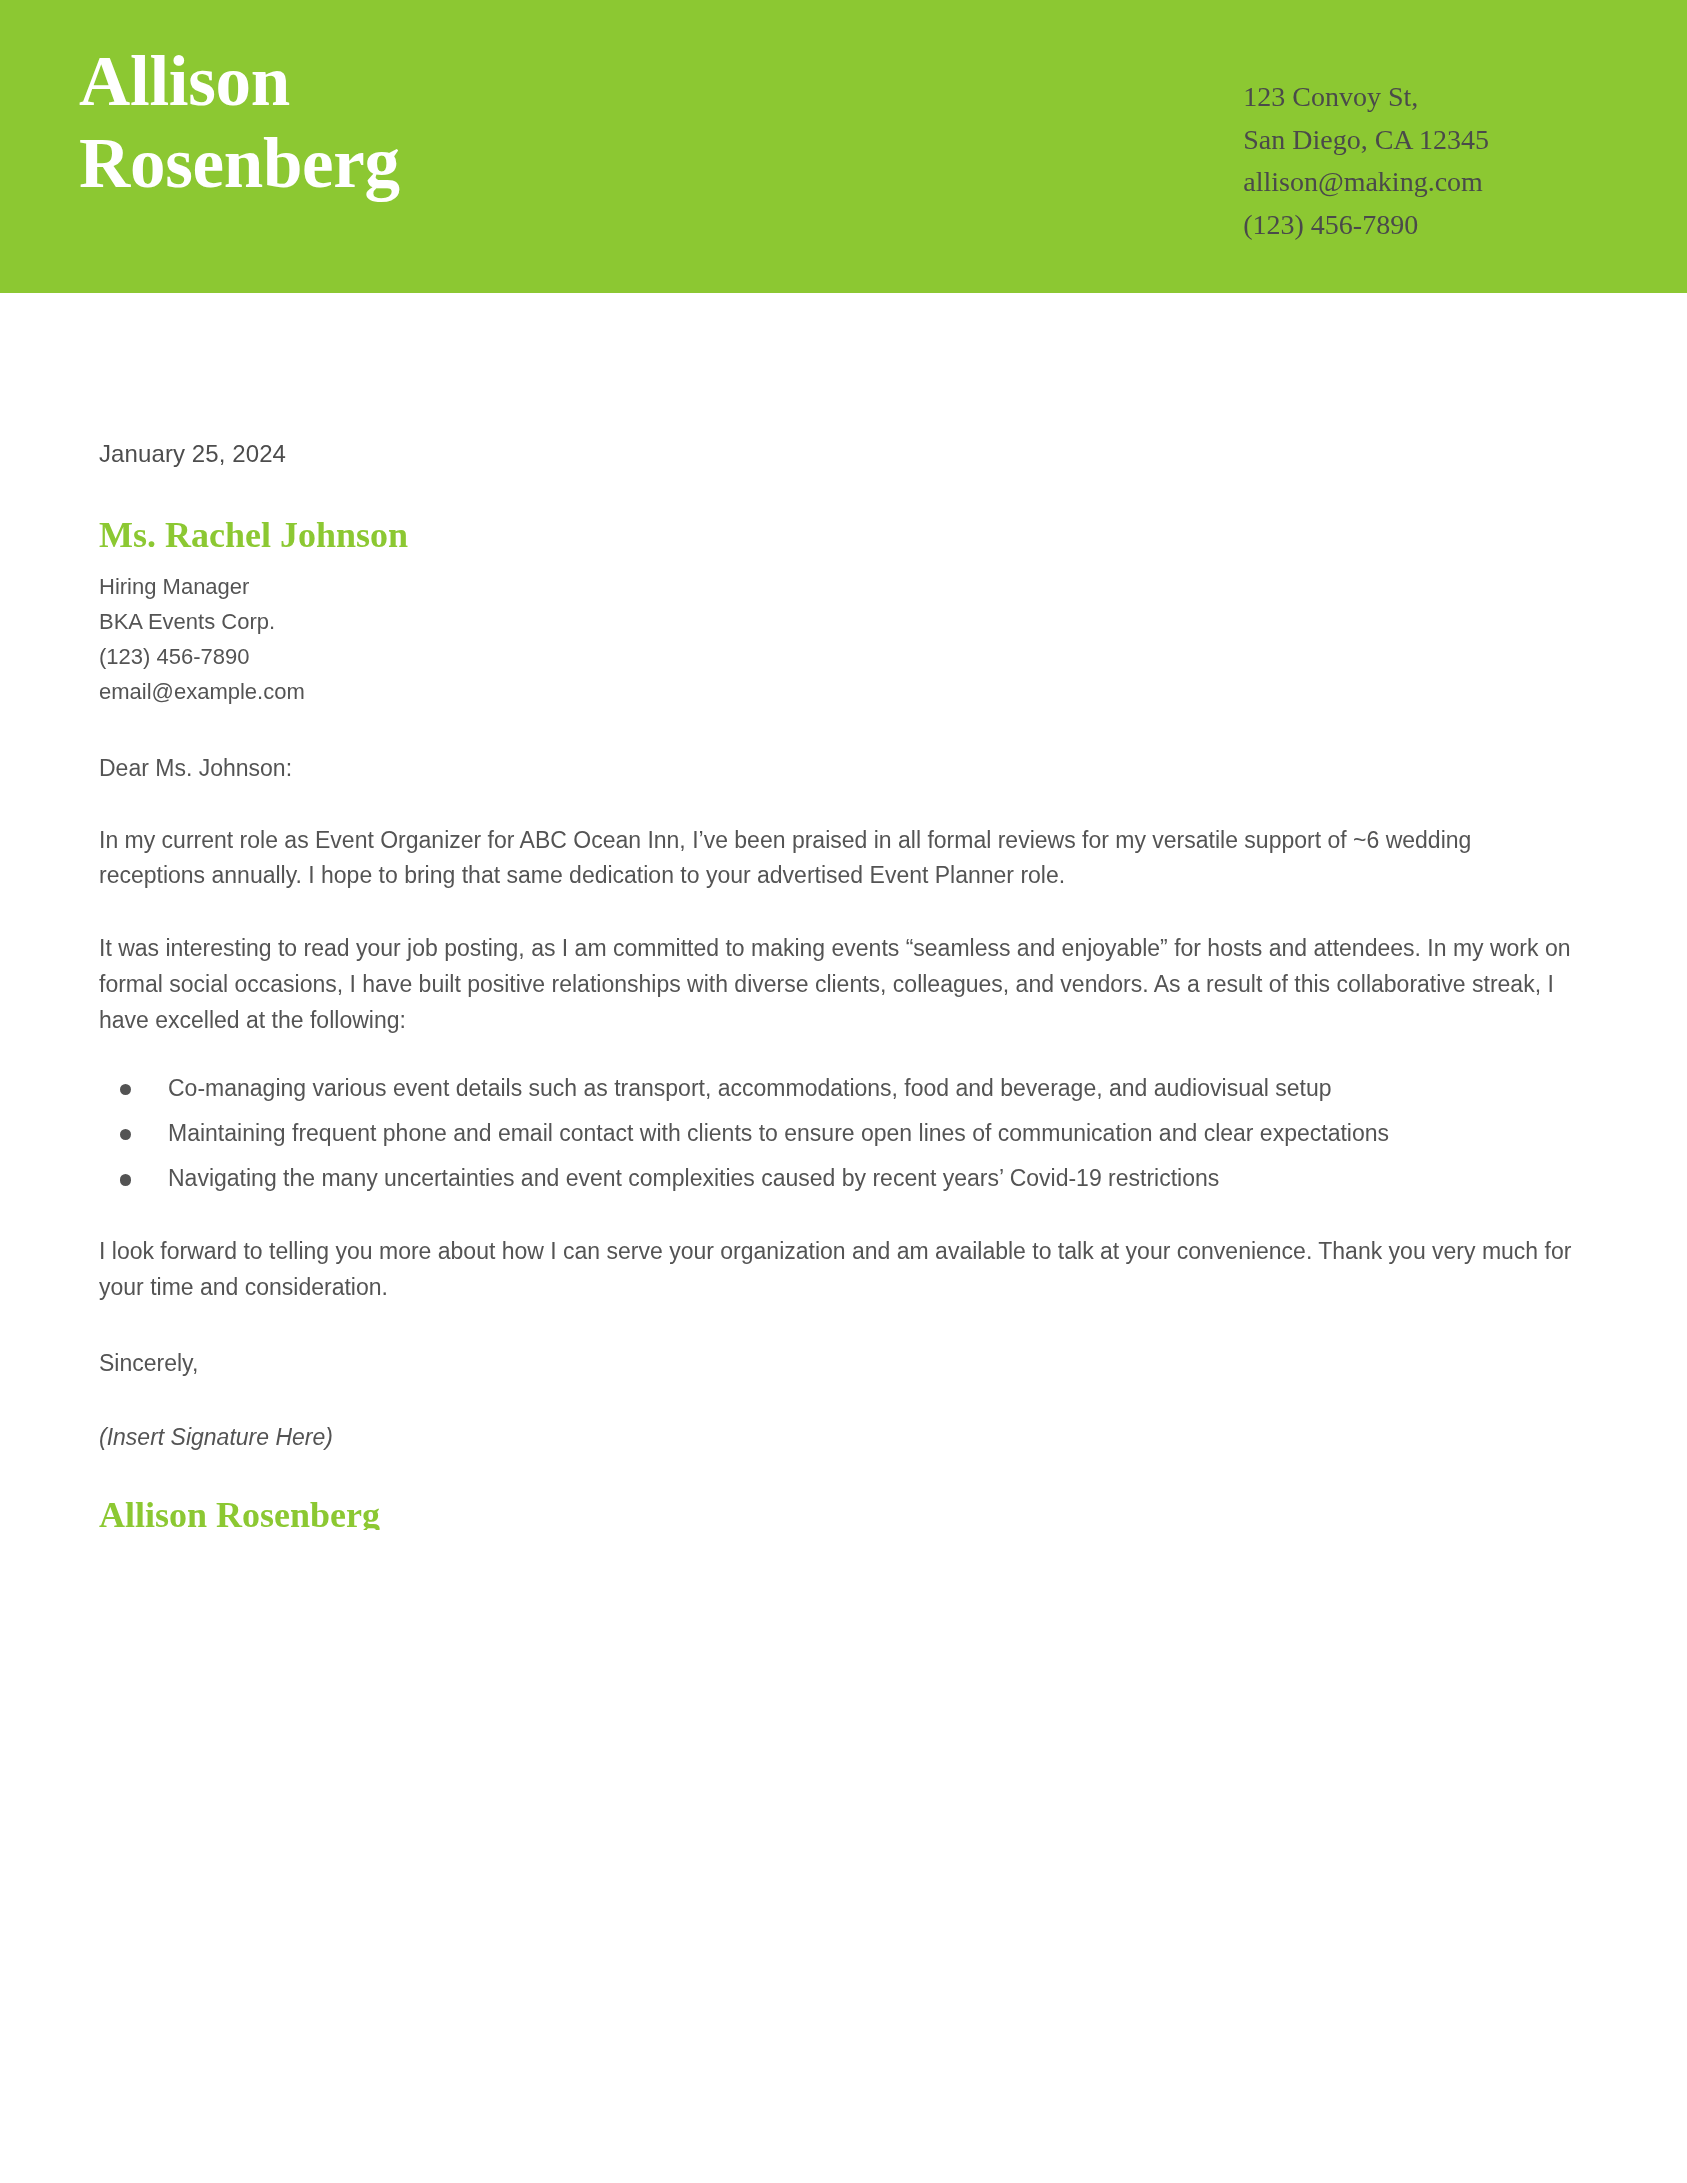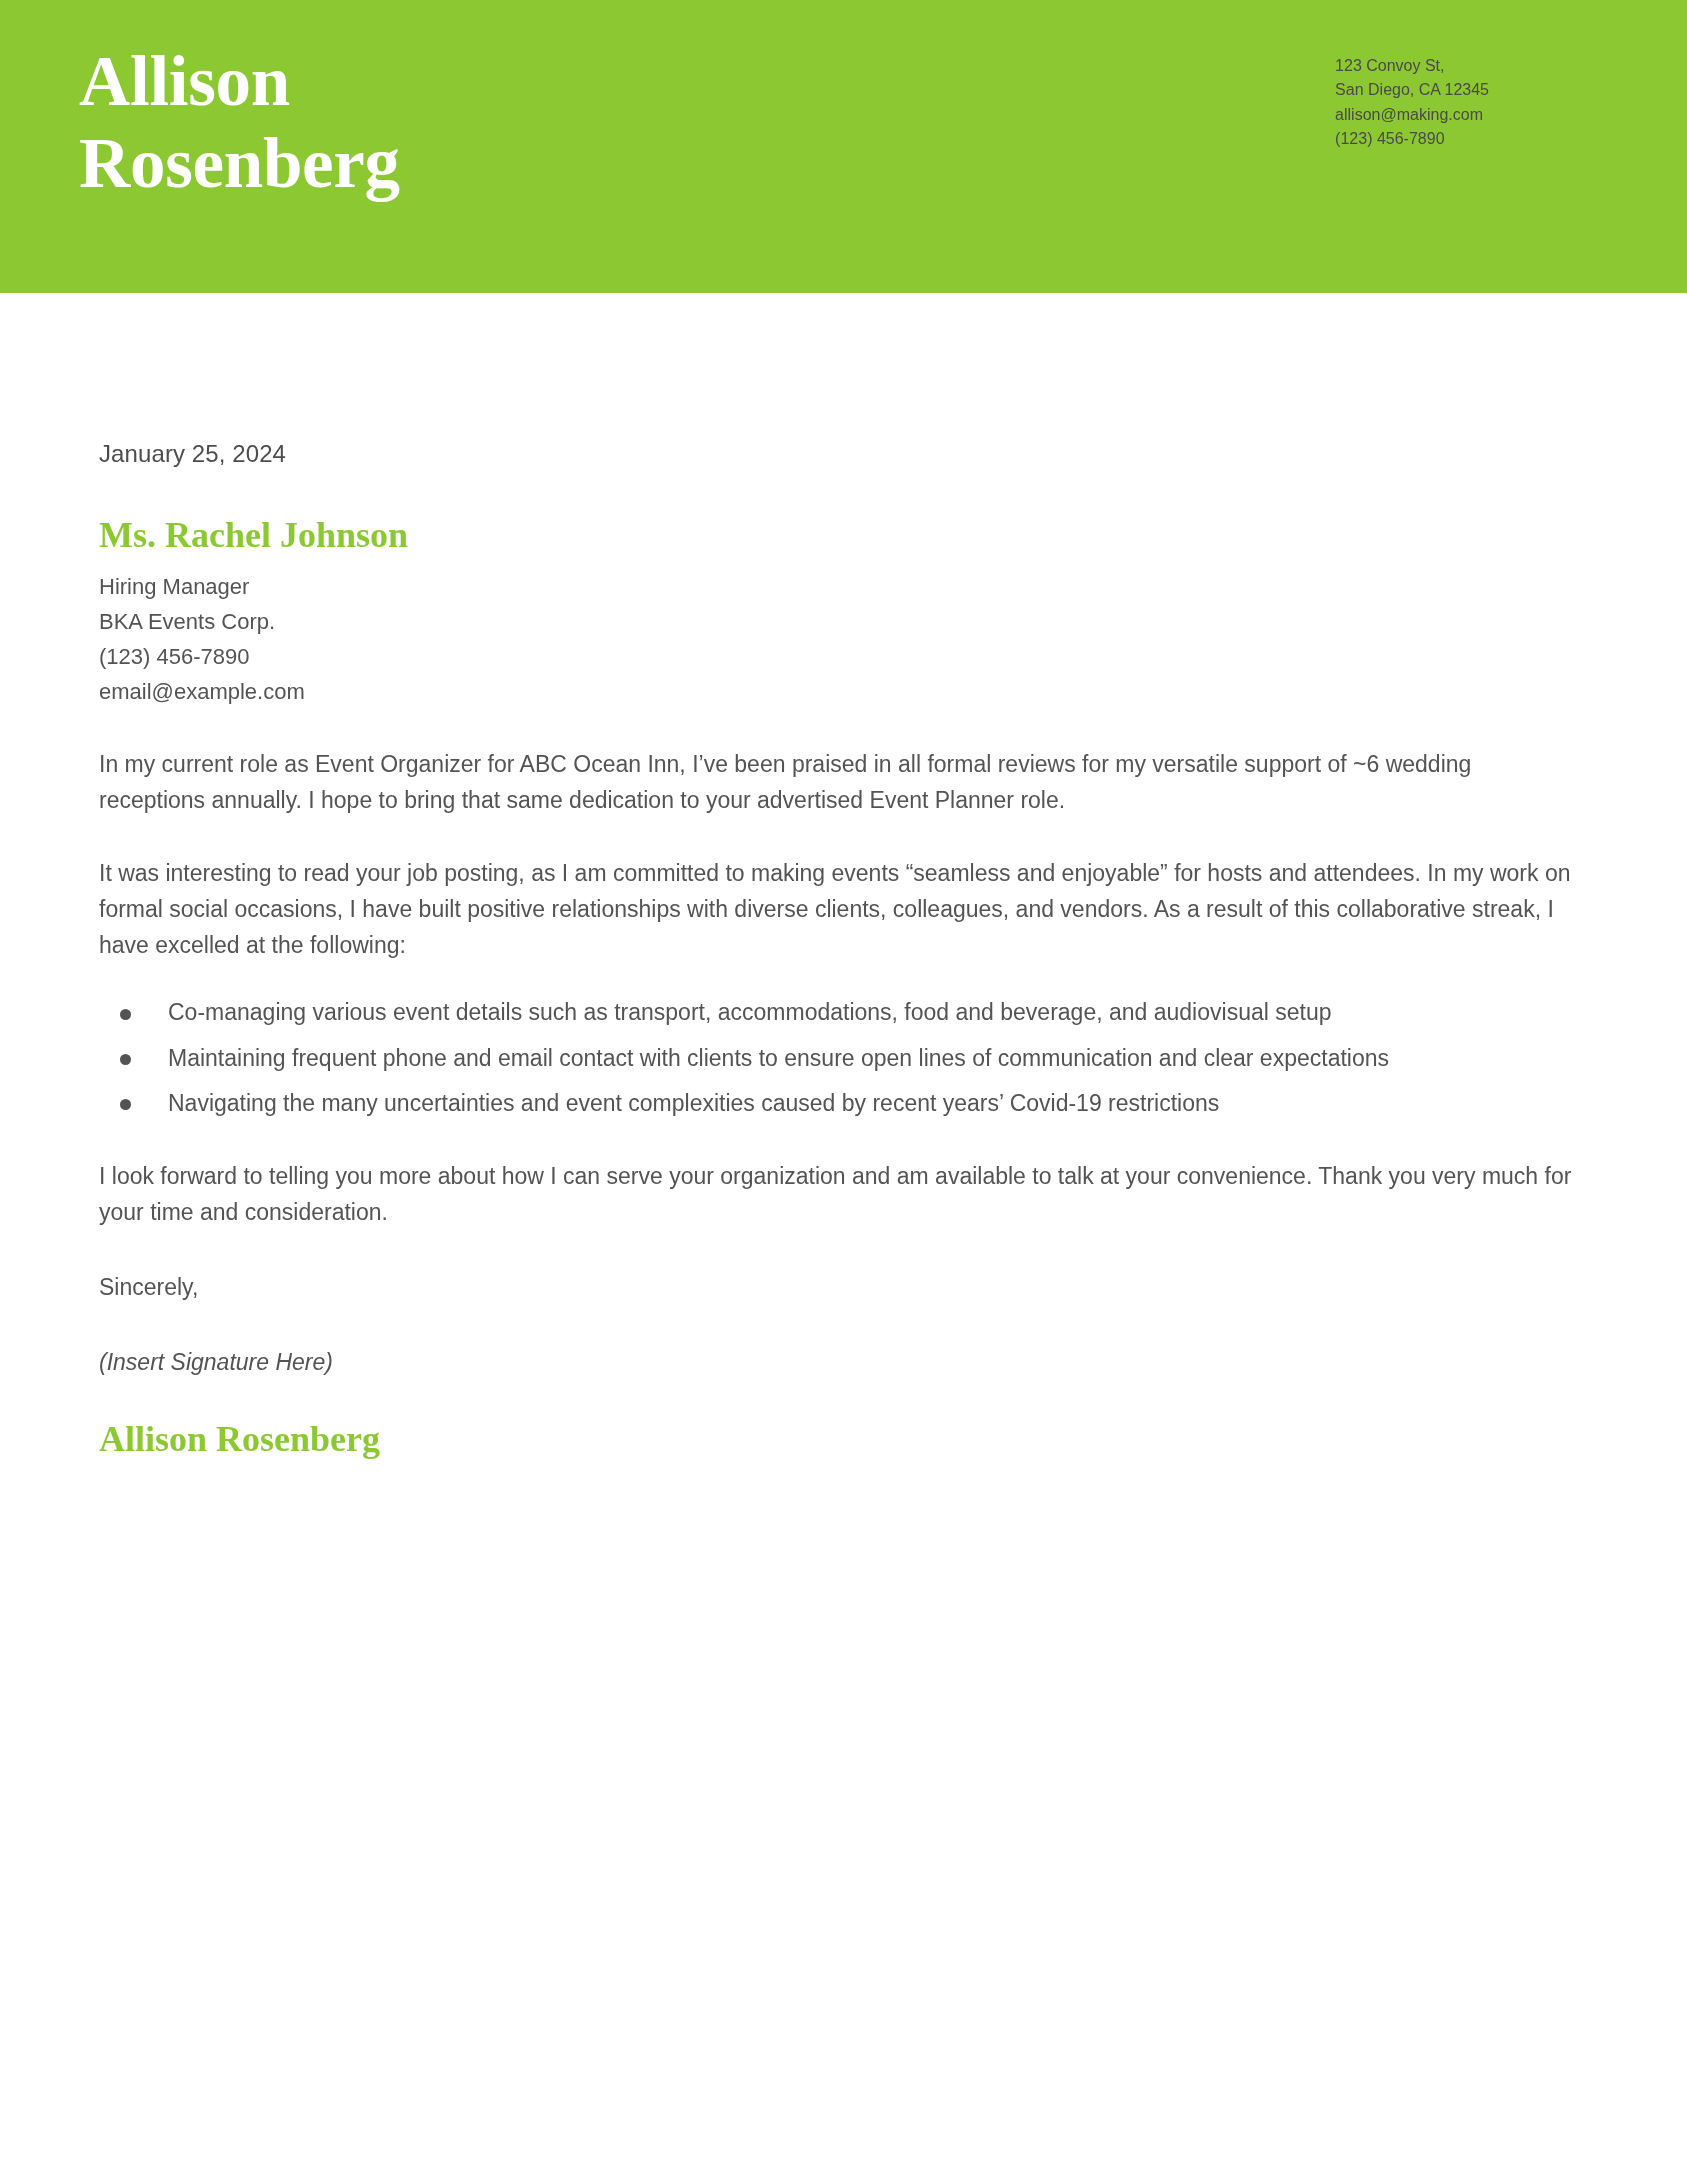--- a/index.html
+++ b/index.html
@@ -47,25 +47,25 @@
     font-weight: bold;
     font-size: 71px;
     line-height: 1.15;
     letter-spacing: -0.3px;
   }
   .header-name .nm-line { display: block; }
 
   .header-contact {
     position: absolute;
     right: 198px;
-    top: 54px;
+    top: 76px;
     text-align: left;
     color: #4a4a4a;
-    font-family: Liberation Sans, sans-serif;
-    font-size: 16px;
+    font-family: Liberation Serif, serif;
+    font-size: 28px;
     line-height: 1.52;
   }
   .header-contact .c-line { display: block; white-space: nowrap; }
 
   
   .letter {
     position: relative;
     padding: 0 99px 0 99px;
     box-sizing: border-box;
     width: 1687px;
@@ -191,20 +191,21 @@
 
     <div class="recipient-name">Ms. Rachel Johnson</div>
 
     <div class="recipient-block">
       <span class="r-line">Hiring Manager</span>
       <span class="r-line">BKA Events Corp.</span>
       <span class="r-line">(123) 456-7890</span>
       <span class="r-line">email@example.com</span>
     </div>
 
+    <div class="salutation">Dear Ms. Johnson:</div>
 
     <div class="para">In my current role as Event Organizer for ABC Ocean Inn, I’ve been praised in all formal reviews for my versatile support of ~6 wedding receptions annually. I hope to bring that same dedication to your advertised Event Planner role.</div>
 
     <div class="para">It was interesting to read your job posting, as I am committed to making events “seamless and enjoyable” for hosts and attendees. In my work on formal social occasions, I have built positive relationships with diverse clients, colleagues, and vendors. As a result of this collaborative streak, I have excelled at the following:</div>
 
     <ul class="bullets">
       <li>Co-managing various event details such as transport, accommodations, food and beverage, and audiovisual setup</li>
       <li>Maintaining frequent phone and email contact with clients to ensure open lines of communication and clear expectations</li>
       <li>Navigating the many uncertainties and event complexities caused by recent years’ Covid-19 restrictions</li>
     </ul>

